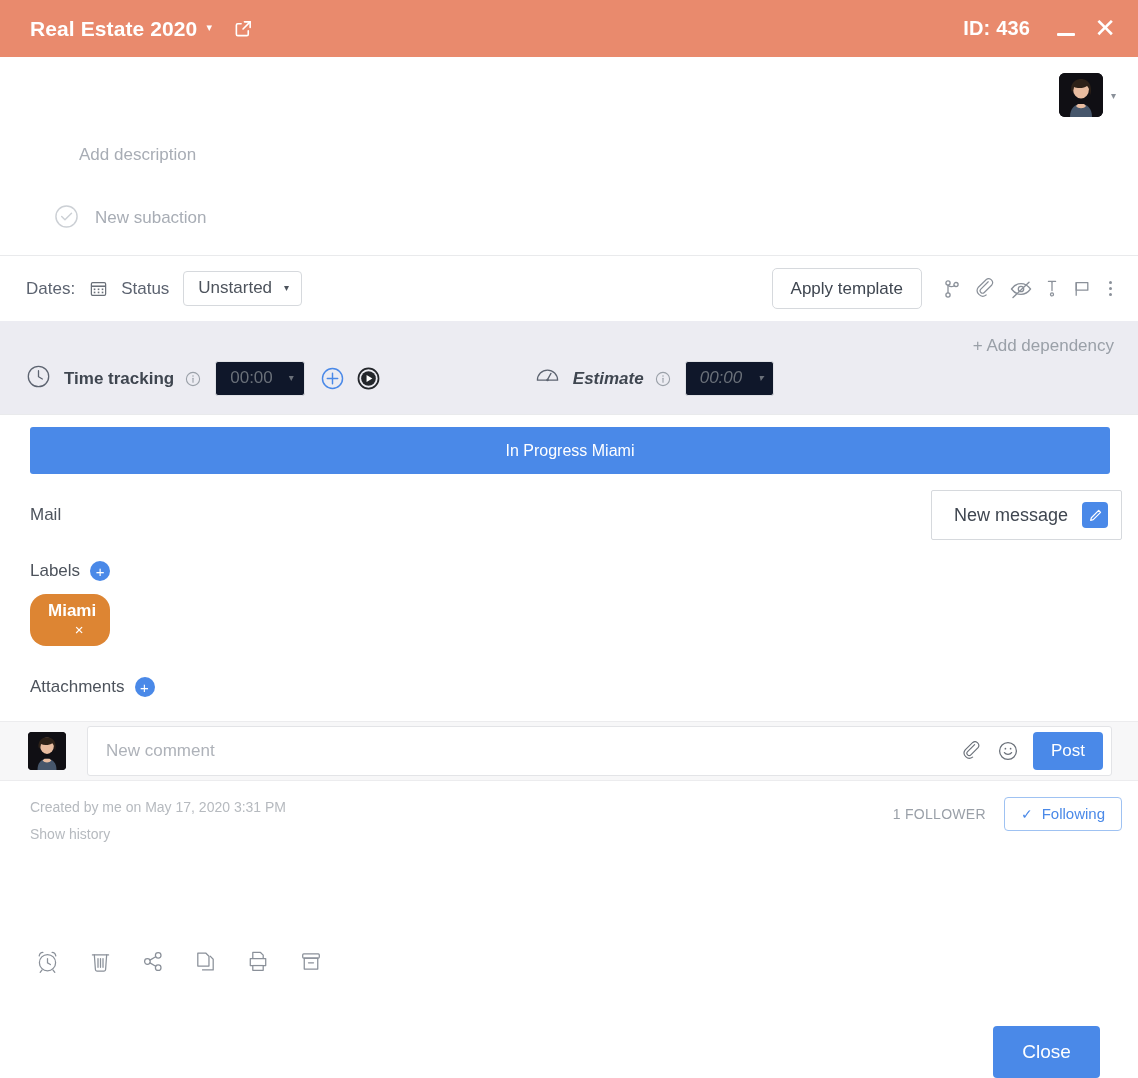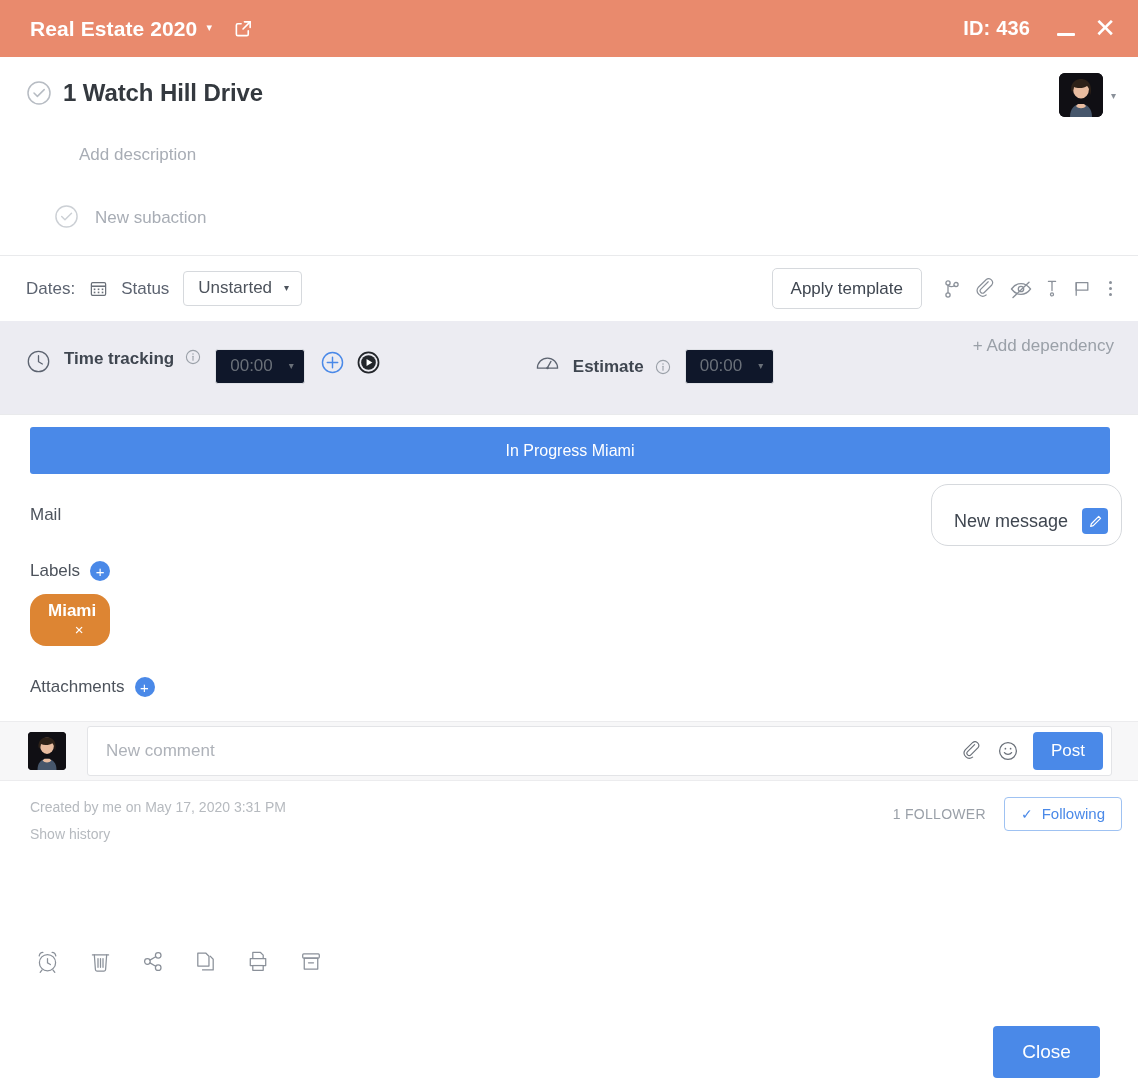--- a/index.html
+++ b/index.html
@@ -229,25 +229,25 @@
   }
   .add-dep {
     position: absolute;
     right: 24px;
     top: 15px;
     font-size: 17px;
     color: #9aa0a8;
   }
   .tt-inner {
     display: flex;
-    align-items: flex-start;
+    align-items: center;
     position: absolute;
     left: 26px;
     right: 22px;
-    top: 28px;
+    top: 40px;
   }
   .tt-label, .est-label {
     font-size: 17px;
     font-weight: bold;
     color: #3f4650;
     margin-left: 13px;
   }
   .info-i {
     margin-left: 11px;
     display: inline-flex;
@@ -259,21 +259,21 @@
     border-radius: 3px;
     padding: 6px 10px 7px 14px;
     font-size: 17px;
     color: #6a7079;
     display: inline-flex;
     align-items: center;
   }
   .time-box .sc { margin-left: 16px; font-size: 10px; color: #6a7079; position: relative; top: -1px; }
   .plus-circ { margin-left: 14px; display: inline-flex; }
   .play-circ { margin-left: 9px; display: inline-flex; }
-  .est-group { display: flex; align-items: center; margin-left: 153px; }
+  .est-group { display: flex; align-items: center; margin-left: 153px; font-style: italic; }
 
   
   .approvals-row {
     display: flex;
     align-items: center;
     height: 80px;
     padding: 0 22px 0 26px;
     box-sizing: border-box;
     flex: 0 0 auto;
   }
@@ -304,24 +304,24 @@
     align-items: center;
     height: 80px;
     padding: 0 16px 0 30px;
     box-sizing: border-box;
     flex: 0 0 auto;
   }
   .mail-label { font-size: 17px; color: #4d535c; }
   .newmsg-btn {
     border: 1px solid #d6d9dd;
     background: #fff;
-    border-radius: 17px;
-    display: inline-flex;
-    align-items: center;
-    padding: 23px 13px 11px 22px;
+    border-radius: 2px;
+    display: inline-flex;
+    align-items: center;
+    padding: 11px 13px 11px 22px;
     font-size: 18px;
     color: #3f4650;
     font-family: "Liberation Sans", sans-serif;
   }
   .pen-badge {
     margin-left: 14px;
     width: 26px;
     height: 26px;
     background: #4a89e8;
     border-radius: 4px;
@@ -463,29 +463,20 @@
     </span>
     <span class="tb-spacer"></span>
     <span class="tb-id">ID: 436</span>
     <span class="tb-min">
         <i></i>
       </span>
     <span class="tb-close">✕</span>
   </div>
 
   <div class="task-head">
-    <div class="task-title-row">
-      <span class="check-circle">
-        <svg width="26" height="26" viewBox="0 0 26 26" fill="none" stroke="#b7bcc3" stroke-width="1.5">
-          <circle cx="13" cy="13" r="11"></circle>
-          <path d="M8 13l3.4 3.4L18.2 9.6" stroke-linecap="round" stroke-linejoin="round"></path>
-        </svg>
-      </span>
-      <span class="task-title">1 Watch Hill Drive</span>
-    </div>
     <div class="avatar-wrap">
       <span class="avatar">
         <svg width="44" height="44" viewBox="0 0 44 44">
           <rect width="44" height="44" fill="#100f14"></rect>
           <ellipse cx="22" cy="16" rx="8" ry="9.5" fill="#e8bca0"></ellipse>
           <path d="M12 17c0-7 4-11 10-11s10 4 10 11c0 3-1 5-1 5s0-7-3-9c-2 2-9 3-13 1 0 3-2 5-2 5s-1-1-1-3z" fill="#2d2118"></path>
           <path d="M11 44c0-9 5-13 11-13s11 4 11 13z" fill="#46566b"></path>
           <path d="M17 33c2 3 8 3 10 0l-2-2h-6z" fill="#e8bca0"></path>
         </svg>
       </span>

